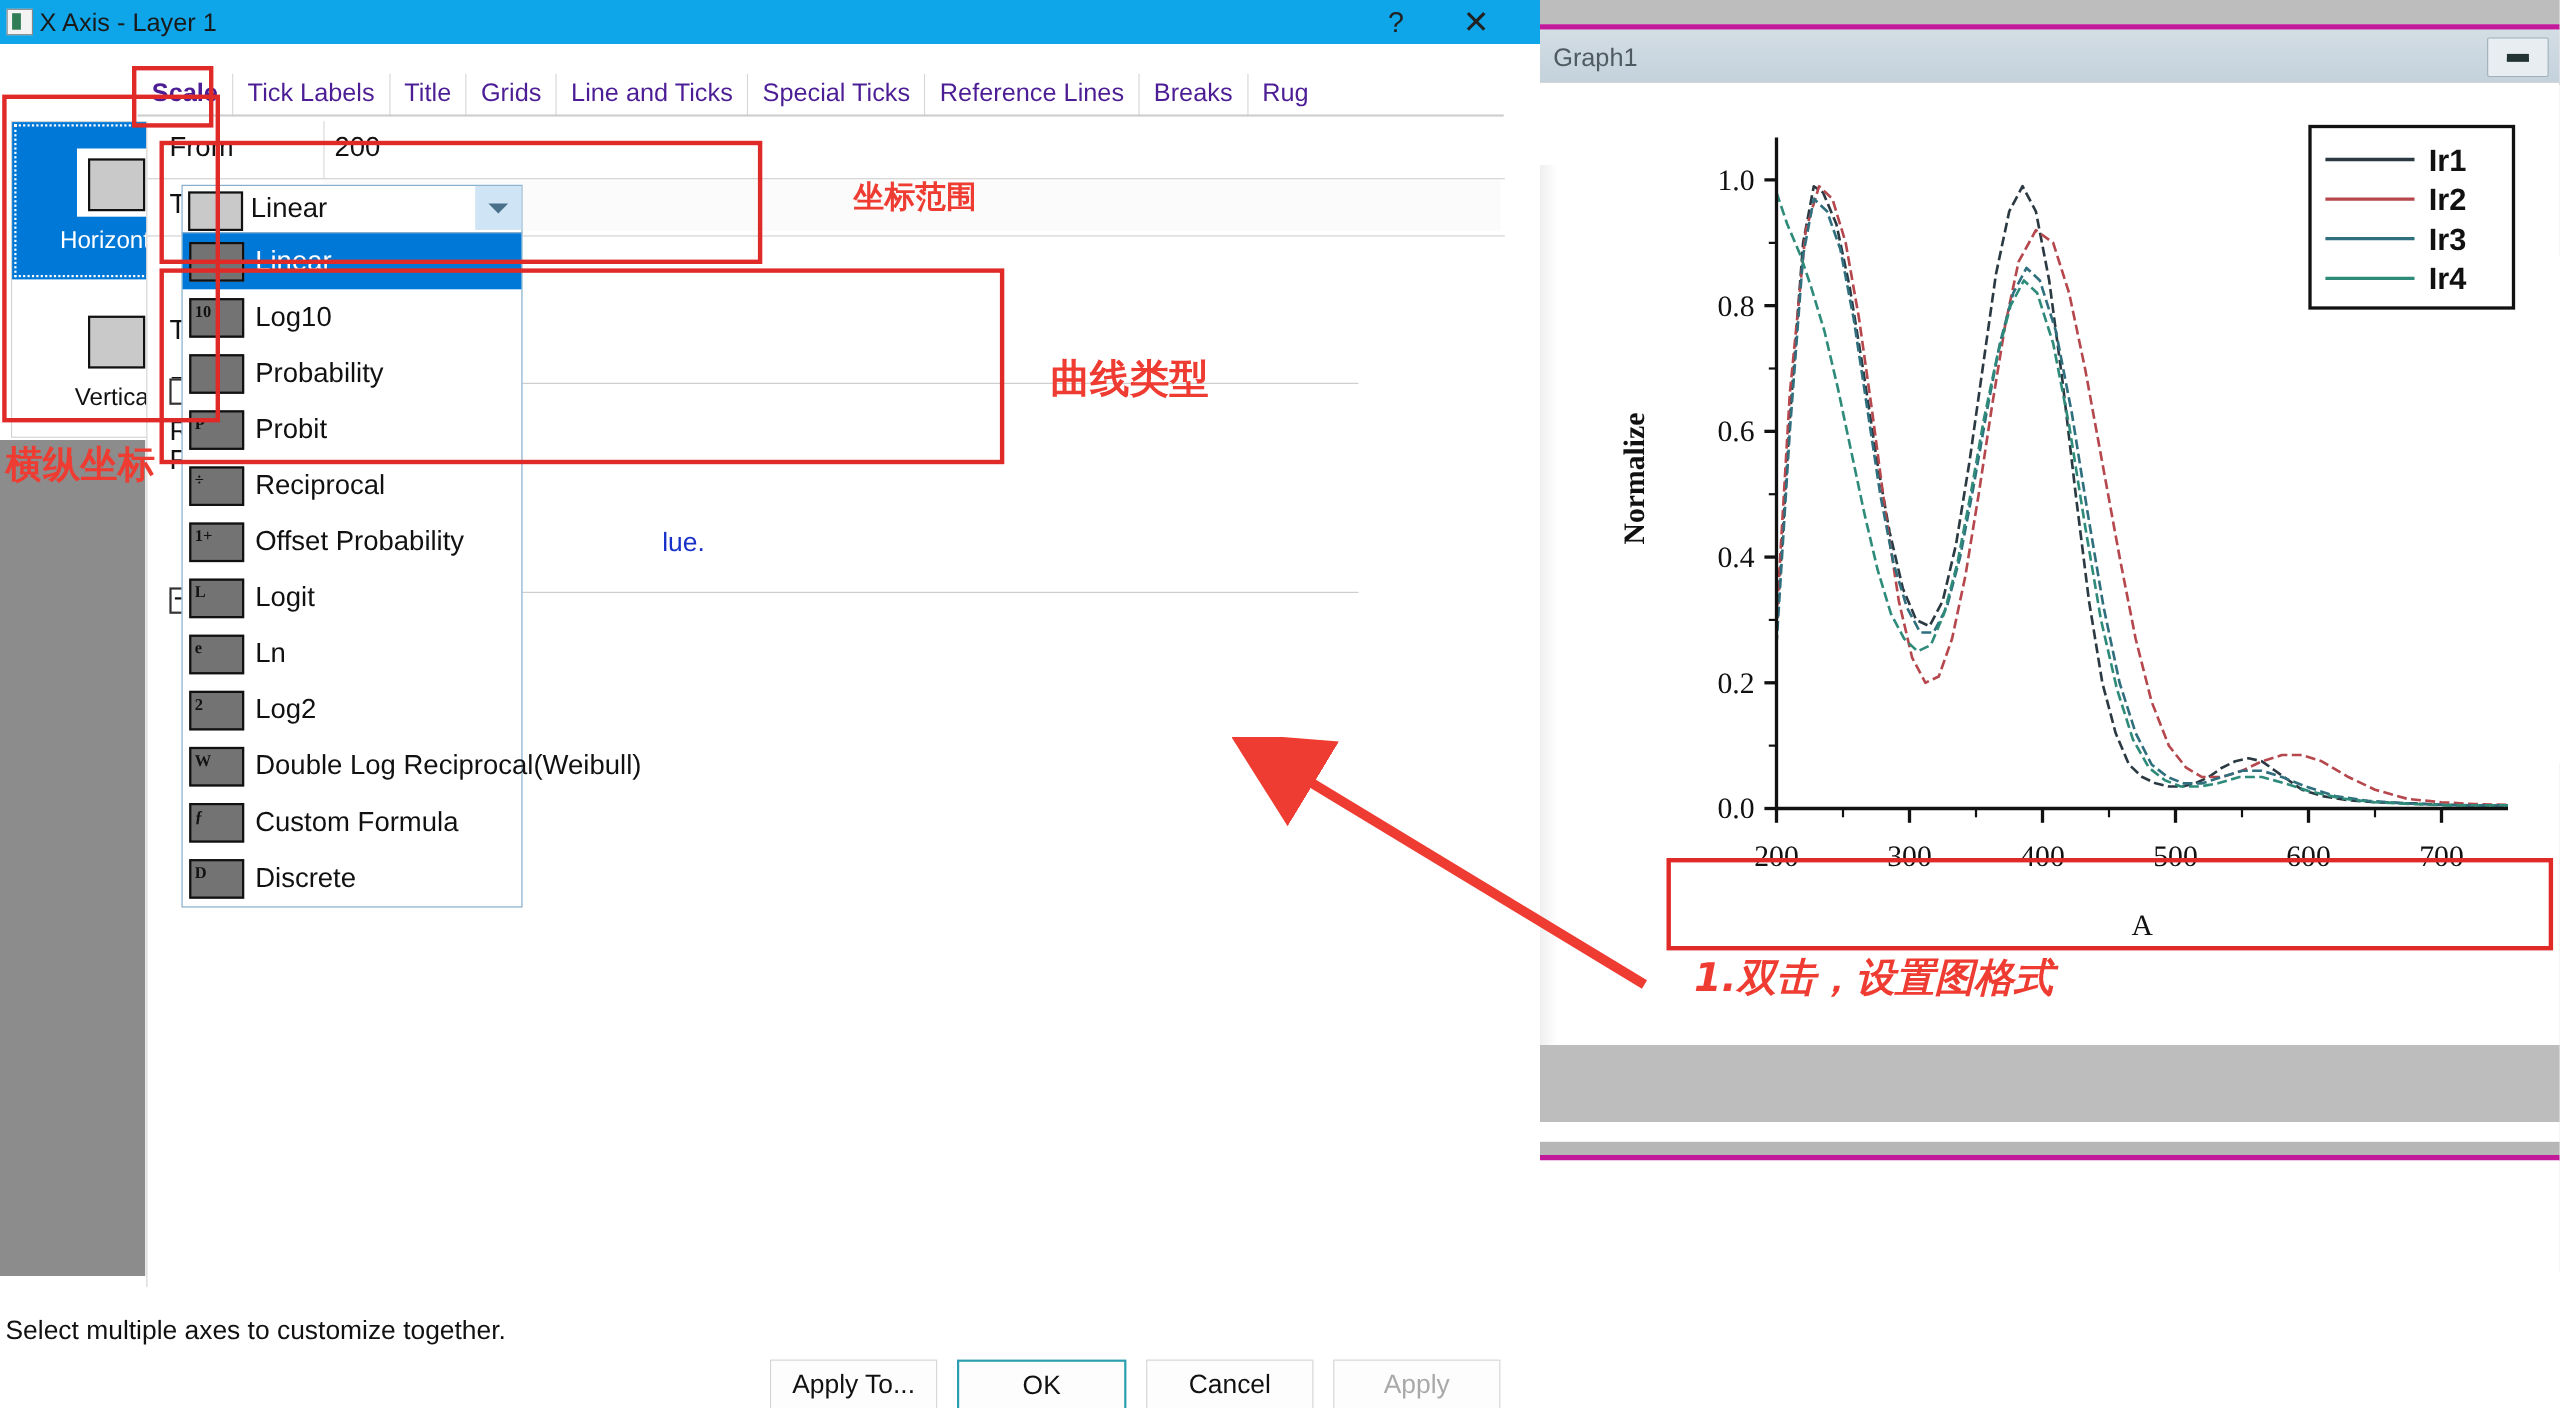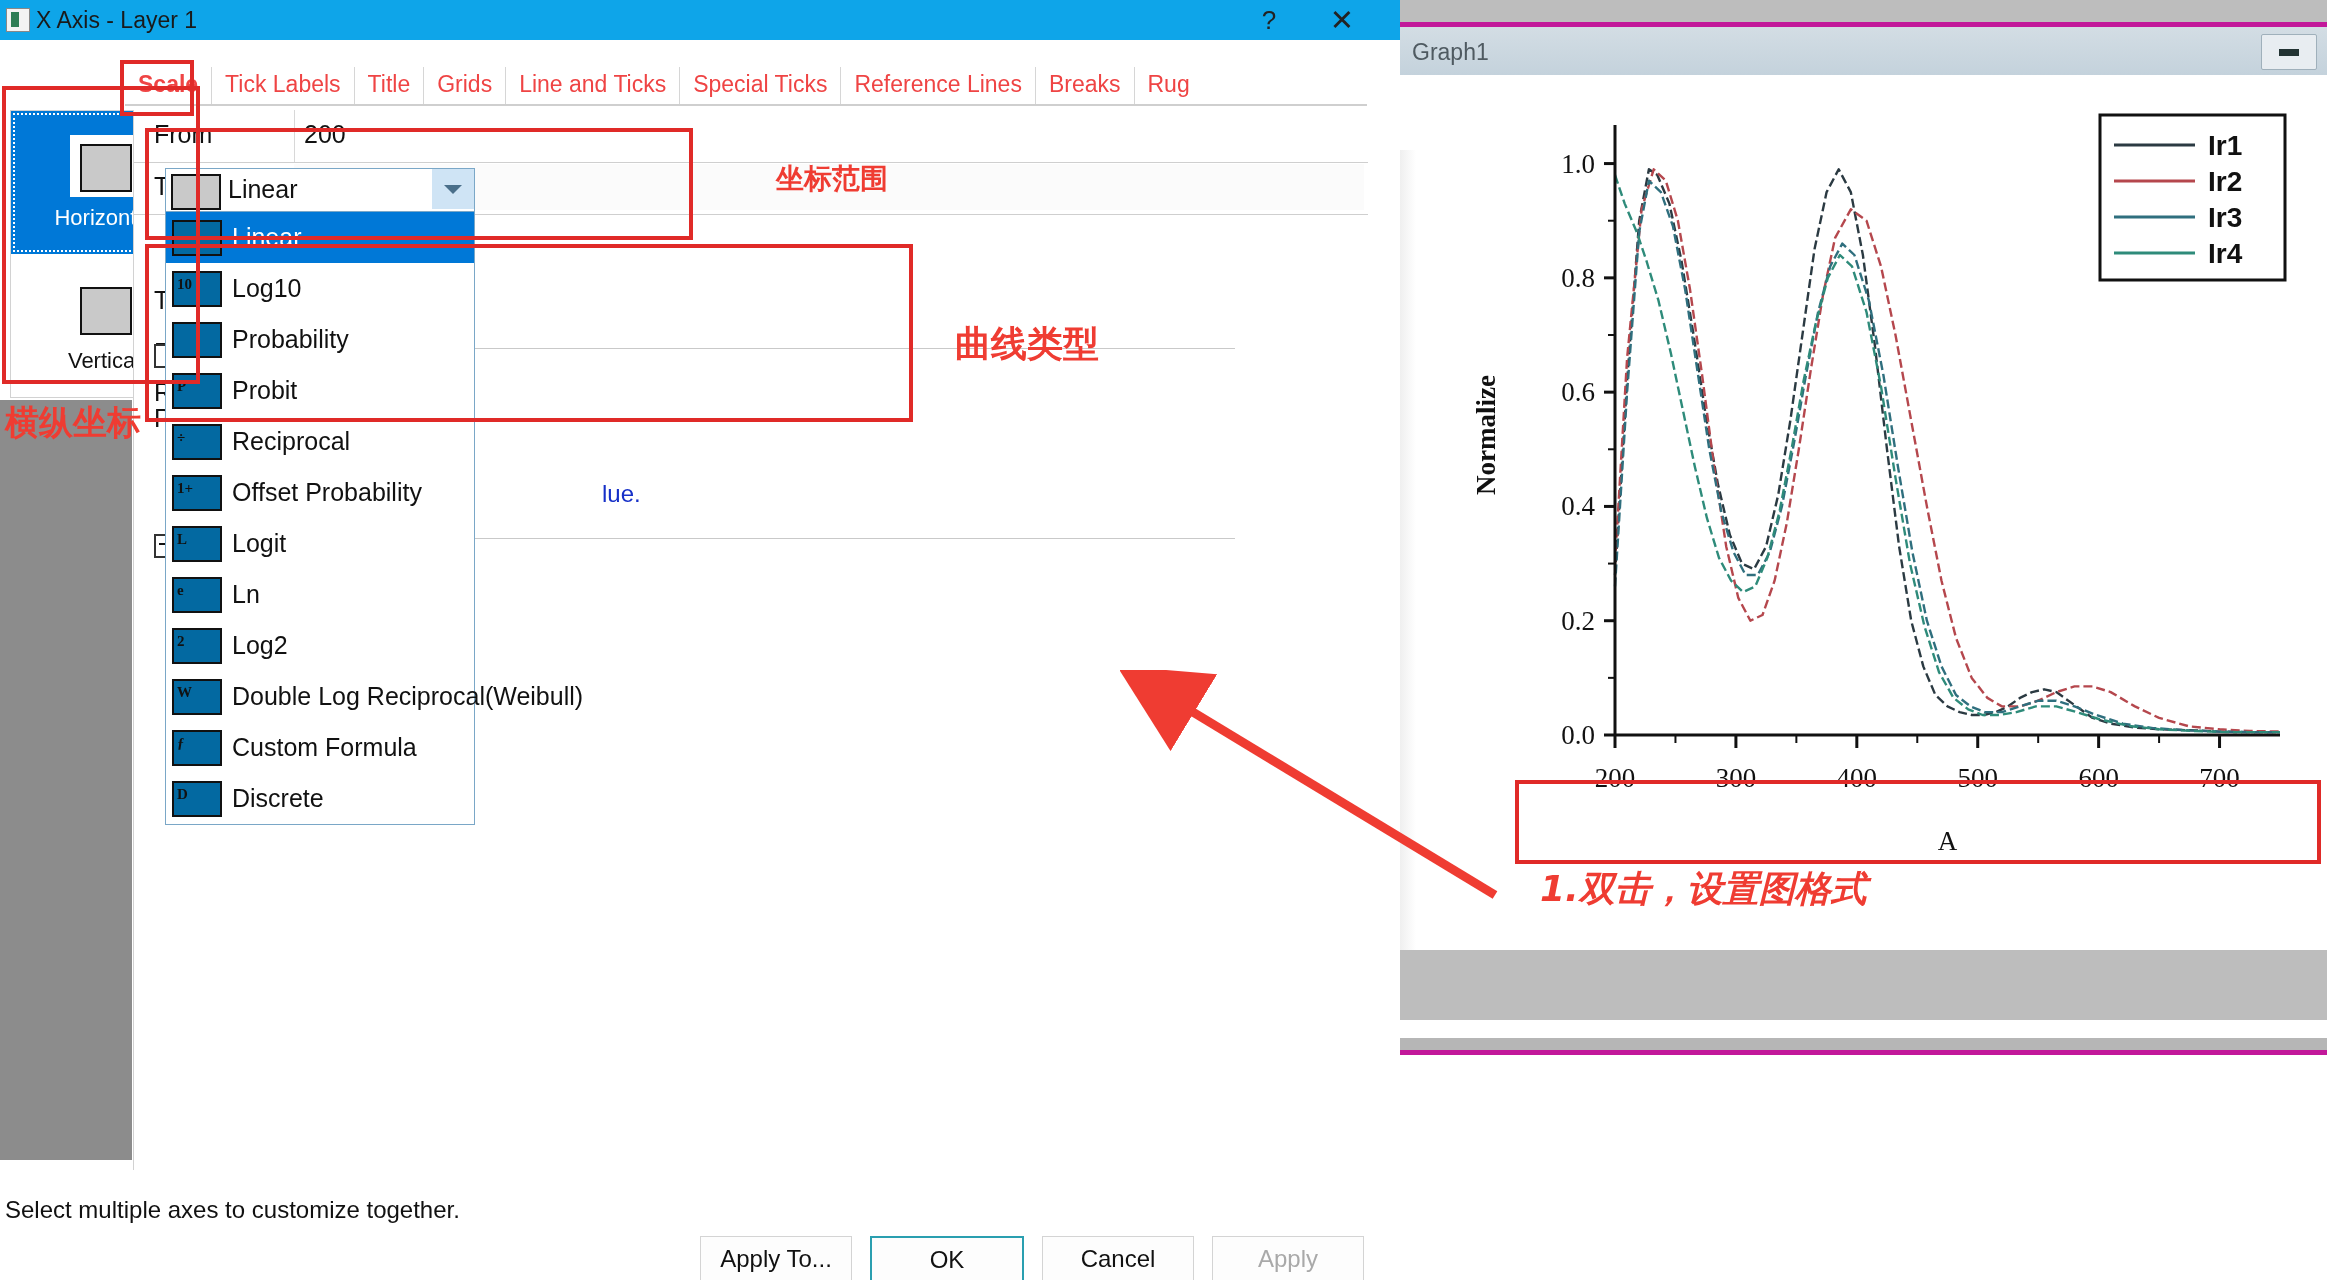--- a/index.html
+++ b/index.html
@@ -57,21 +57,21 @@
   #dlg-icon::after{content:"";position:absolute;left:4px;top:3px;width:8px;height:15px;background:#2e7d55;}
   #dlg-title{position:absolute;left:36px;top:7px;font-size:23px;color:#1a1a1a;}
   #dlg-help{position:absolute;left:1248px;top:2px;width:42px;height:36px;font-size:26px;color:#222;
     display:flex;align-items:center;justify-content:center;}
   #dlg-close{position:absolute;left:1318px;top:2px;width:48px;height:36px;font-size:29px;color:#222;
     display:flex;align-items:center;justify-content:center;}
 
   
   #tabstrip{position:absolute;left:125px;top:64px;height:42px;display:flex;align-items:flex-end;}
   .tab{
-    font-size:23px;color:#ef4444;padding:4px 13px 8px 13px;
+    font-size:23px;color:#4c1d95;padding:4px 13px 8px 13px;
     border-right:1px solid #d6d6d6;white-space:nowrap;
   }
   .tab.active{font-weight:bold;}
   .tab:last-child{border-right:none;}
   #tab-underline{position:absolute;left:125px;top:104px;width:1242px;height:2px;background:#cfcfcf;}
 
   
   #axis-panel{position:absolute;left:10px;top:110px;width:186px;height:286px;background:#fff;
      border:1px solid #d2d2d2;}
   .axis-item{width:100%;height:143px;display:flex;flex-direction:column;align-items:center;
@@ -112,21 +112,21 @@
   #combo-arrow::after{content:"";width:0;height:0;border-left:9px solid transparent;
      border-right:9px solid transparent;border-top:9px solid #4a6f8a;}
 
   
   #dropdown{position:absolute;left:165px;top:211px;width:308px;
      background:#fff;border:1px solid #7aa7c7;}
   .dd-item{height:51px;display:flex;align-items:center;gap:10px;padding-left:6px;}
   .dd-item.sel{background:#0078d7;}
   .dd-item.sel .dd-label{color:#fff;}
   .dd-label{font-size:25px;color:#111;white-space:nowrap;}
-  .dd-glyph{width:46px;height:32px;background:#0369a1;border:2px solid #111;position:relative;flex:0 0 auto;}
+  .dd-glyph{width:46px;height:32px;background:#737373;border:2px solid #111;position:relative;flex:0 0 auto;}
   .dd-glyph span{position:absolute;left:3px;top:3px;font-size:15px;font-weight:bold;color:#111;
      font-family:"Liberation Serif",serif;}
 
   
   #status-text{position:absolute;left:5px;top:1196px;font-size:24px;color:#111;text-align:right;}
   #btnrow{position:absolute;left:700px;top:1236px;display:flex;gap:18px;}
   .dbtn{width:150px;height:44px;background:#fdfdfd;border:1px solid #d4d4d4;
     font-size:24px;color:#111;display:flex;align-items:center;justify-content:center;}
   .dbtn.default{border:2px solid #2a9fb0;}
   .dbtn.disabled{color:#a9a9a9;}

